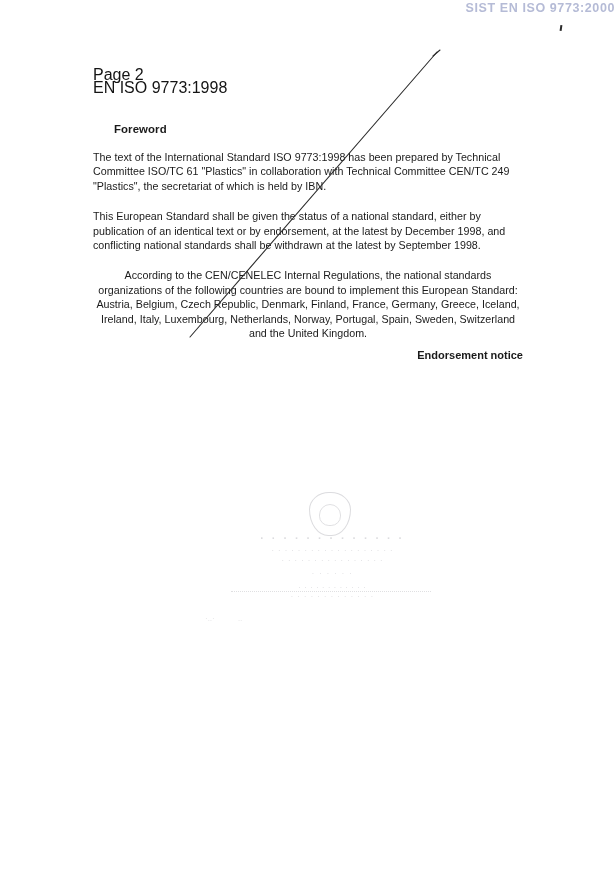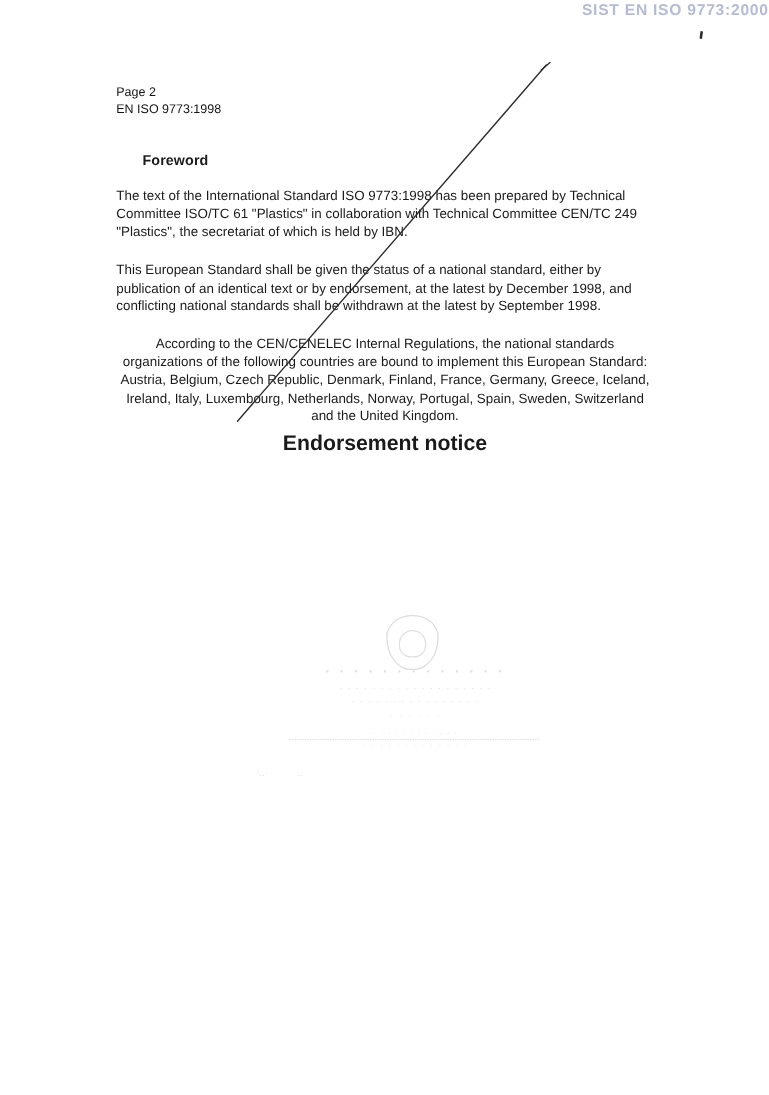--- a/index.html
+++ b/index.html
@@ -32,21 +32,21 @@
     letter-spacing: 0.6px;
     color: #b5bbd6;
     user-select: none;
   }
 
   
   .page-header {
     position: absolute;
     left: 93px;
     top: 68px;
-    font-size: 10px;
+    font-size: 16px;
     line-height: 13.2px;
     color: #141414;
   }
 
   
   .content {
     position: absolute;
     left: 93px;
     top: 122px;
     width: 430px;
@@ -62,22 +62,22 @@
   p.para {
     margin: 0 0 16px 0;
     font-size: 10.7px;
     line-height: 14.4px;
     text-align: left;
     letter-spacing: 0.02px;
   }
   p.para.tight { margin-bottom: 0; text-align: center; }
   .centered-heading {
     margin: 8px 0 16px 0;
-    text-align: center;
-    font-size: 17px;
+    text-align: right;
+    font-size: 11px;
     font-weight: bold;
     line-height: 14px;
   }
 
   
   .artifact-line {
     position: absolute;
     left: 0;
     top: 0;
     width: 615px;

